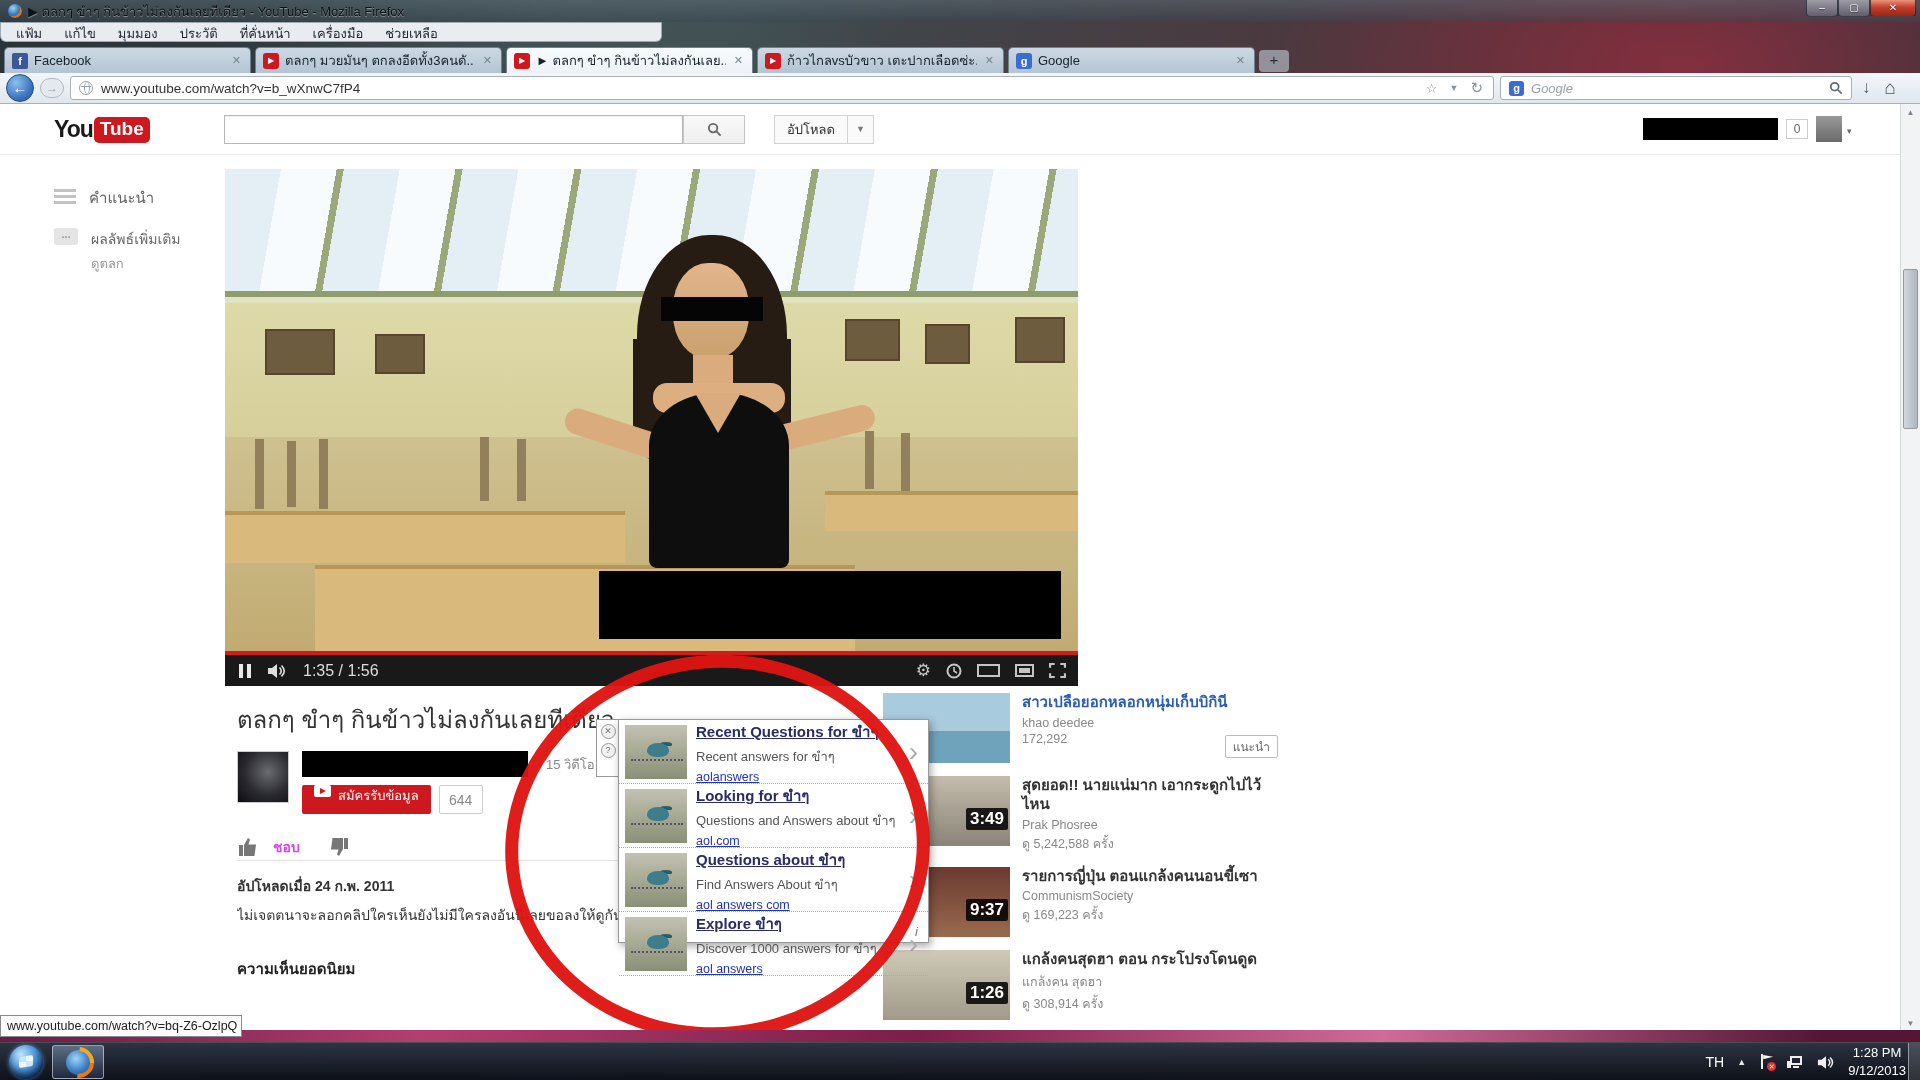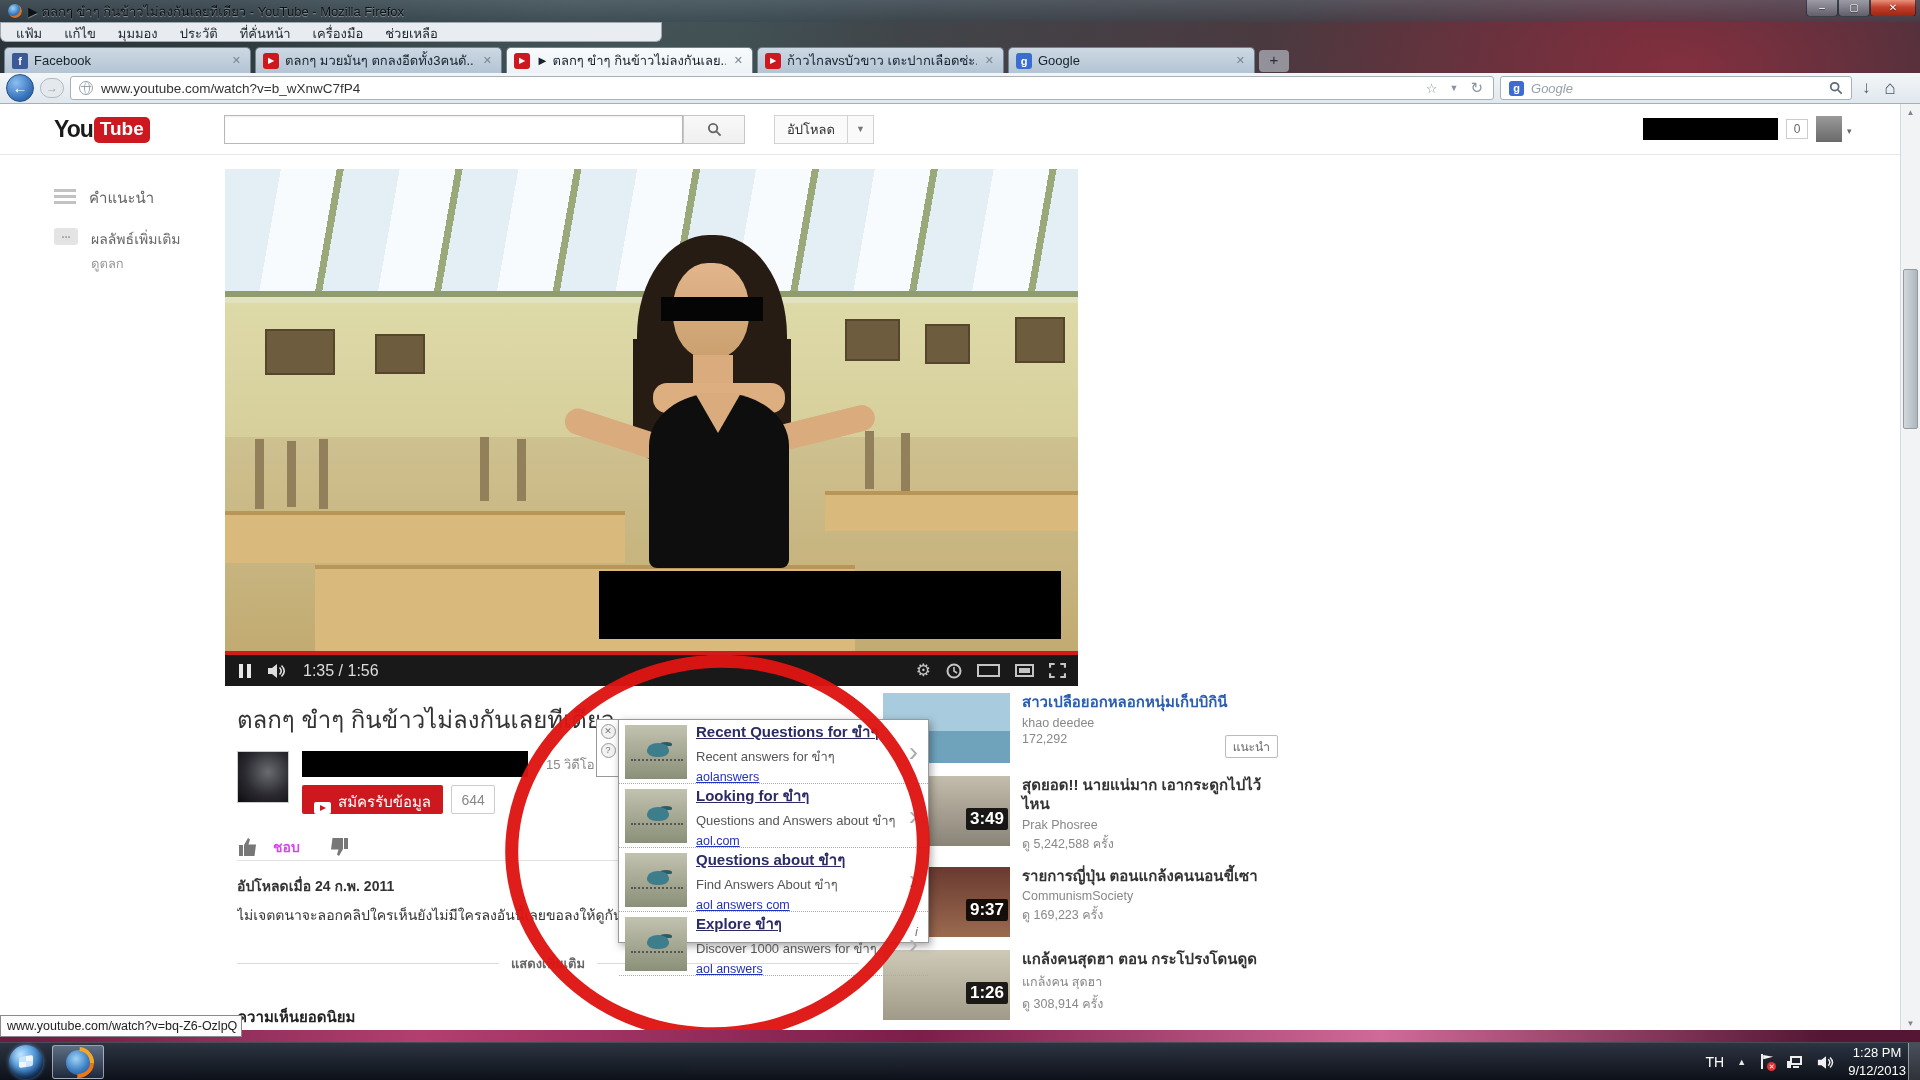--- a/index.html
+++ b/index.html
@@ -155,22 +155,22 @@
 .below{position:absolute;left:237px;top:700px;width:622px;height:332px;overflow:hidden;z-index:6}
 .v-title{font-size:24px;color:#333;font-weight:normal;margin-bottom:12px;white-space:nowrap}
 .uprow{display:flex;gap:13px}
 .up-avatar{width:52px;height:52px;flex:none;border:1px solid #ccc;
   background:radial-gradient(circle at 60% 40%,#6a6a72 0%,#2a2a30 55%,#0c0c10 100%)}
 .up-col{display:flex;flex-direction:column;gap:8px}
 .nameline{display:flex;align-items:center;gap:10px}
 .name-censor{width:226px;height:26px;background:#000}
 .vidcount{font-size:13px;color:#888}
 .subline{display:flex;gap:8px}
-.sub-btn{height:29px;background:#cc181e;border-radius:2px;color:#fff;font-size:15px;display:flex;
-  align-items:flex-end;gap:7px;padding:0 12px}
+.sub-btn{height:29px;background:#cc181e;border-radius:2px;color:#fff;font-size:13px;display:flex;
+  align-items:flex-start;gap:7px;padding:0 12px}
 .sub-yt{width:17px;height:12px;background:#fff;border-radius:2px;position:relative}
 .sub-yt:before{content:"";position:absolute;left:6px;top:3px;border-left:6px solid #cc181e;
   border-top:3px solid transparent;border-bottom:3px solid transparent}
 .sub-count{height:29px;min-width:44px;border:1px solid #ccc;border-radius:2px;color:#888;font-size:14px;
   display:flex;align-items:center;justify-content:center;padding:0 8px}
 .actions{display:flex;align-items:flex-end;margin-top:12px;height:32px}
 .like-group{display:flex;align-items:center;gap:14px}
 .like-label{font-size:14px;color:#d946ef;font-weight:bold}
 .about-tab{margin-left:auto;margin-right:40px;font-size:14px;font-weight:bold;color:#555;
   padding:0 6px 8px;border-bottom:3px solid #8a4a2a}
@@ -477,25 +477,20 @@
       <span class="like-label">ชอบ</span>
       <svg class="thumb-svg" style="transform:rotate(180deg);margin-left:14px" width="22" height="22" viewBox="0 0 22 22">
           <path d="M2 9h4v11H2z M7 20V9l4-7 2 1.5-1.5 5H19l-1.5 11.5z" fill="#777"></path>
         </svg>
     </div>
     <span class="about-tab">เกี่ยวกับ</span>
   </div>
   <div class="divider"></div>
   <div class="update">อัปโหลดเมื่อ 24 ก.พ. 2011</div>
   <div class="vdesc">ไม่เจตตนาจะลอกคลิปใครเห็นยังไม่มีใครลงอันนี้เลยขอลงให้ดูกัน</div>
-  <div class="showmore">
-    <span class="ln"></span>
-    <span class="tx">แสดงเพิ่มเติม</span>
-    <span class="ln"></span>
-  </div>
   <div class="c-head">ความเห็นยอดนิยม</div>
 
 </div>
 
 <div class="suggest">
   <div class="sug-row">
     <div class="sug-thumb t1"></div>
     <div class="sug-info">
       <div class="sug-title blue">สาวเปลือยอกหลอกหนุ่มเก็บบิกินี</div>
       <div class="sug-ch">khao deedee</div>

